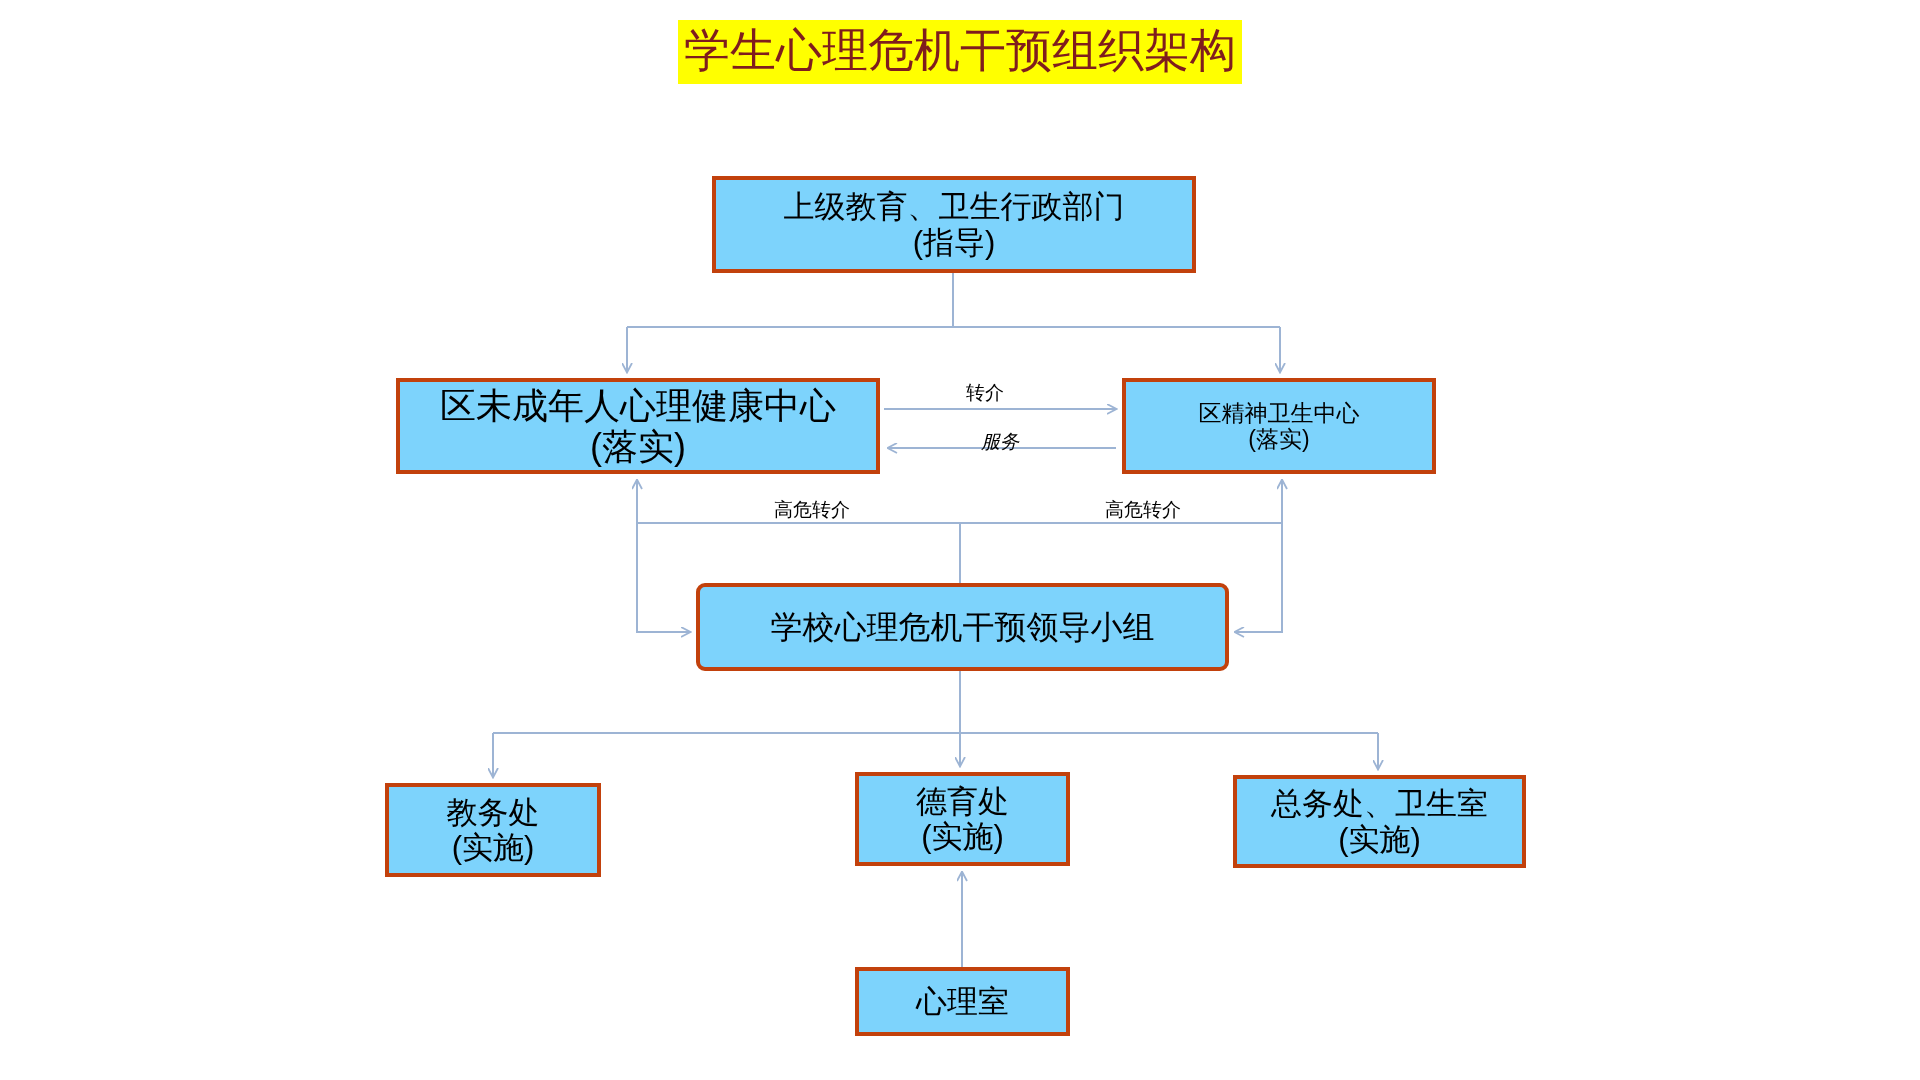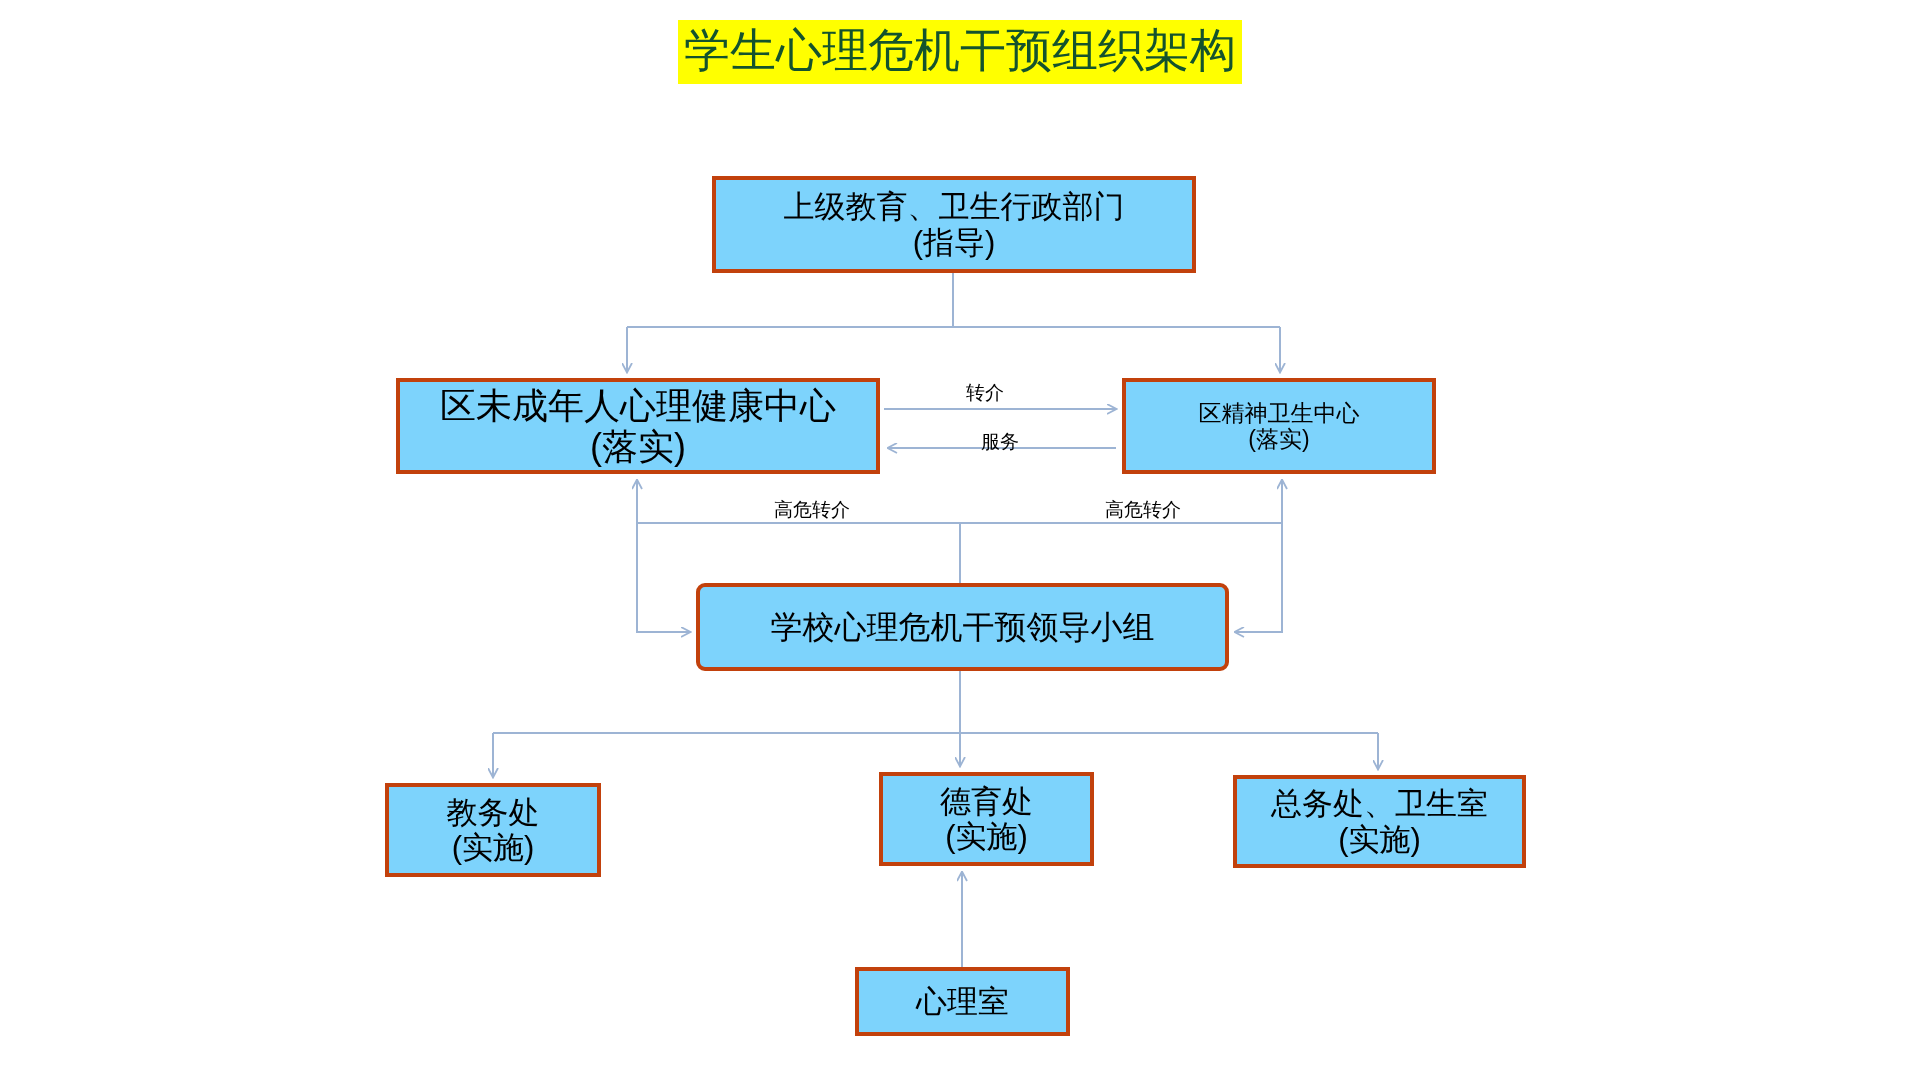--- a/index.html
+++ b/index.html
@@ -30,21 +30,21 @@
   .title-wrap {
     position: absolute;
     left: 0;
     top: 20px;
     width: 1920px;
     text-align: center;
   }
   .title-text {
     display: inline-block;
     background: #FFFF00;
-    color: #14532d;
+    color: #7f1d1d;
     font-size: 46px;
     line-height: 1.25;
     font-weight: 400;
     padding: 2px 6px 4px 6px;
     letter-spacing: 0px;
     white-space: nowrap;
   }
   .node {
     position: absolute;
     box-sizing: border-box;
@@ -135,33 +135,33 @@
   <div class="node hide-ln2" style="left:696px; top:583px; width:533px; height:88px; font-size:32px;border-radius:9px;">
     <span class="ln1">学校心理危机干预领导小组</span>
 
   </div>
 
   <div class="node" style="left:385px; top:783px; width:216px; height:94px; font-size:31px;">
     <span class="ln1">教务处</span>
     <span class="ln2">(实施)</span>
   </div>
 
-  <div class="node" style="left:855px; top:772px; width:215px; height:94px; font-size:31px;margin-left:24px;">
+  <div class="node" style="left:855px; top:772px; width:215px; height:94px; font-size:31px;">
     <span class="ln1">德育处</span>
     <span class="ln2">(实施)</span>
   </div>
 
   <div class="node" style="left:1233px; top:775px; width:293px; height:93px; font-size:31px;">
     <span class="ln1">总务处、卫生室</span>
     <span class="ln2">(实施)</span>
   </div>
 
   <div class="node hide-ln2" style="left:855px; top:967px; width:215px; height:69px; font-size:31px;">
     <span class="ln1">心理室</span>
 
   </div>
 
   <div class="edge-label" style="left:985px; top:383px;">转介</div>
-  <div class="edge-label" style="left:1000px; top:432px;">服务</div>
+  <div class="edge-label" style="left:1000px; top:432px;font-style:italic;">服务</div>
   <div class="edge-label" style="left:812px; top:500px;">高危转介</div>
   <div class="edge-label" style="left:1143px; top:500px;">高危转介</div>
 
 </div>
 
 </body></html>

